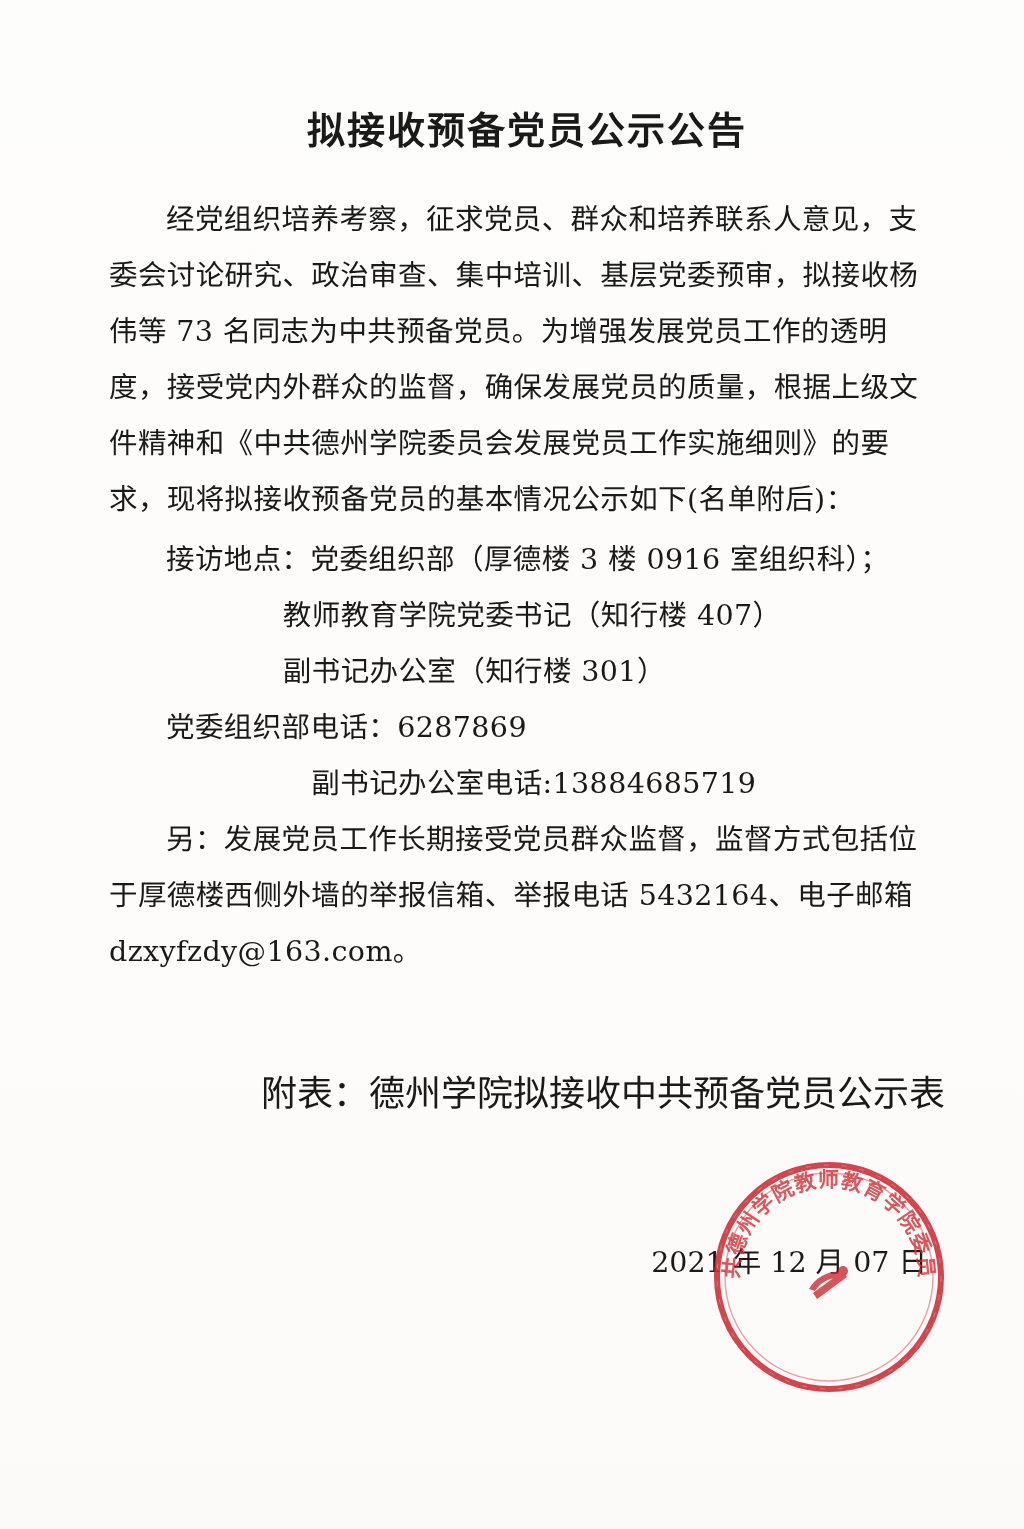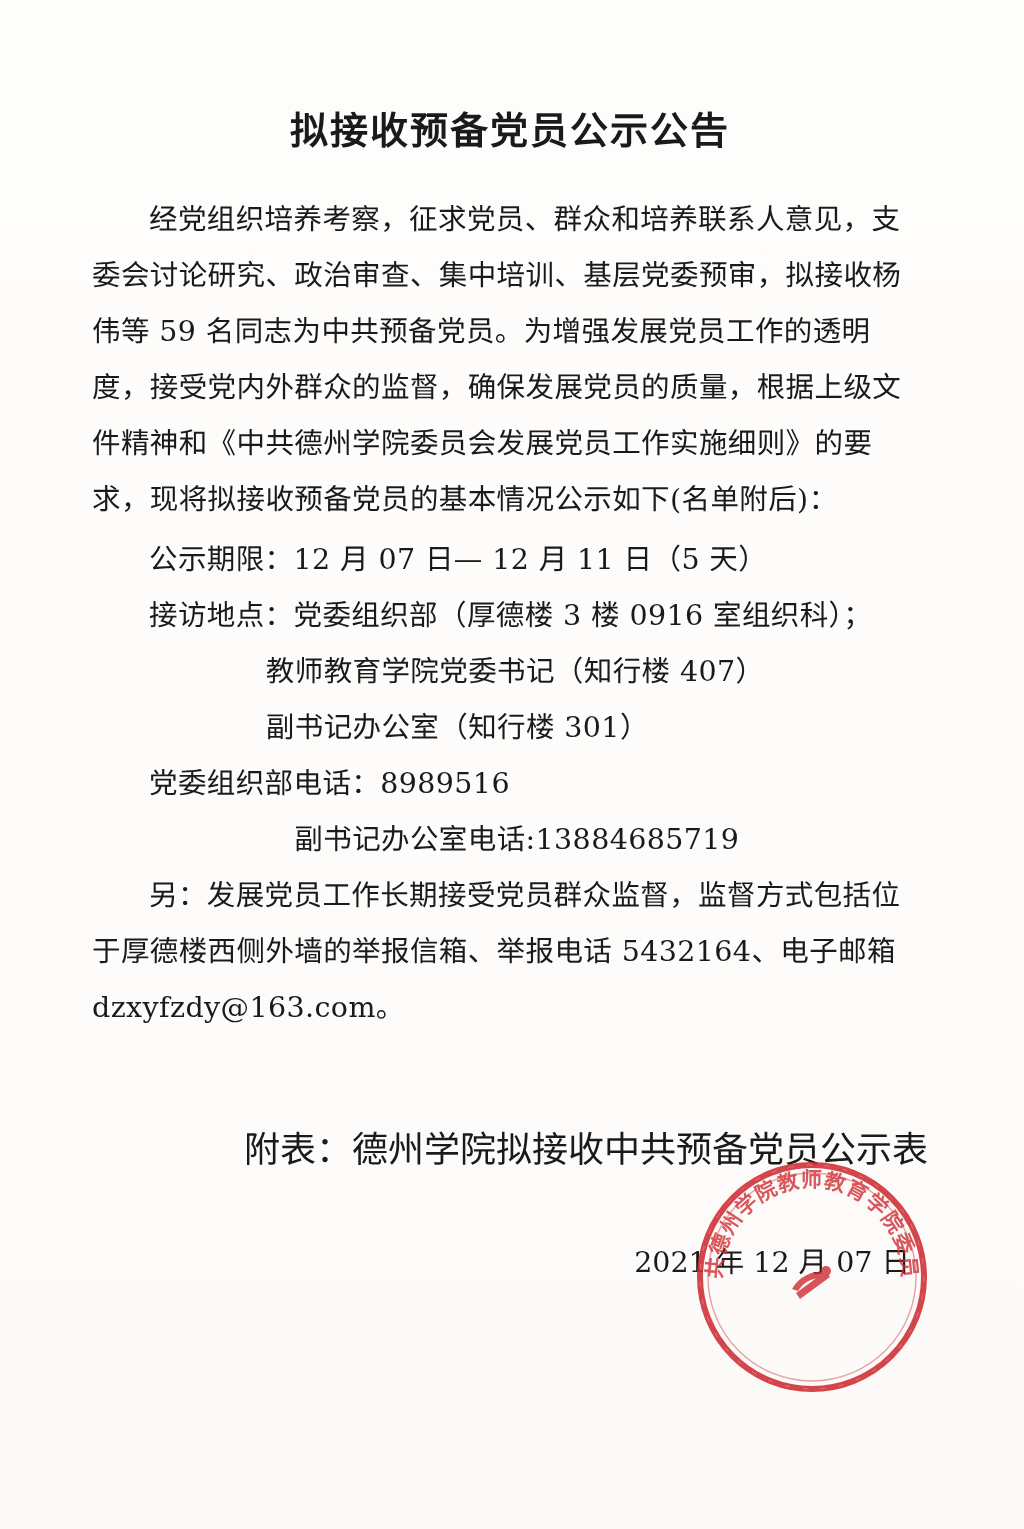--- a/index.html
+++ b/index.html
@@ -16,21 +16,21 @@
     overflow: hidden;
   }
   
   .page {
     position: absolute;
     inset: 0;
     background: linear-gradient(180deg, #fdfdfb 0%, #fdfcfa 60%, #fbfaf8 100%);
   }
   .doc {
     position: absolute;
-    left: 92px;
+    left: 109px;
     top: 0;
     width: 836px;
     height: 1249px;
   }
   .title {
     text-align: center;
     font-size: 38px;
     font-weight: bold;
     letter-spacing: 2px;
     margin-top: 108px;
@@ -94,28 +94,27 @@
 </head>
 <body>
 
 <div class="page"></div>
 
 <div class="doc">
 
   <div class="title">拟接收预备党员公示公告</div>
 
   <div class="body-text">
-    <div class="p-indent">经党组织培养考察，征求党员、群众和培养联系人意见，支委会讨论研究、政治审查、集中培训、基层党委预审，拟接收杨伟等 59 名同志为中共预备党员。为增强发展党员工作的透明度，接受党内外群众的监督，确保发展党员的质量，根据上级文件精神和《中共德州学院委员会发展党员工作实施细则》的要求，现将拟接收预备党员的基本情况公示如下(名单附后)：</div>
+    <div class="p-indent">经党组织培养考察，征求党员、群众和培养联系人意见，支委会讨论研究、政治审查、集中培训、基层党委预审，拟接收杨伟等 73 名同志为中共预备党员。为增强发展党员工作的透明度，接受党内外群众的监督，确保发展党员的质量，根据上级文件精神和《中共德州学院委员会发展党员工作实施细则》的要求，现将拟接收预备党员的基本情况公示如下(名单附后)：</div>
 
     <div class="gap-block">
-      <div class="line ind1">公示期限：12 月 07 日— 12 月 11 日（5 天）</div>
       <div class="line ind1">接访地点：党委组织部（厚德楼 3 楼 0916 室组织科）；</div>
       <div class="line ind3">教师教育学院党委书记（知行楼 407）</div>
       <div class="line ind3">副书记办公室（知行楼 301）</div>
-      <div class="line ind1">党委组织部电话：8989516</div>
+      <div class="line ind1">党委组织部电话：6287869</div>
       <div class="line ind4">副书记办公室电话:13884685719</div>
     </div>
 
     <div class="p-indent">另：发展党员工作长期接受党员群众监督，监督方式包括位于厚德楼西侧外墙的举报信箱、举报电话 5432164、电子邮箱 dzxyfzdy@163.com。</div>
   </div>
 
   <div class="attachment">附表：德州学院拟接收中共预备党员公示表</div>
 
   <div class="sign-block">
     <div class="sign-line">2021 年 12 月 07 日</div>

